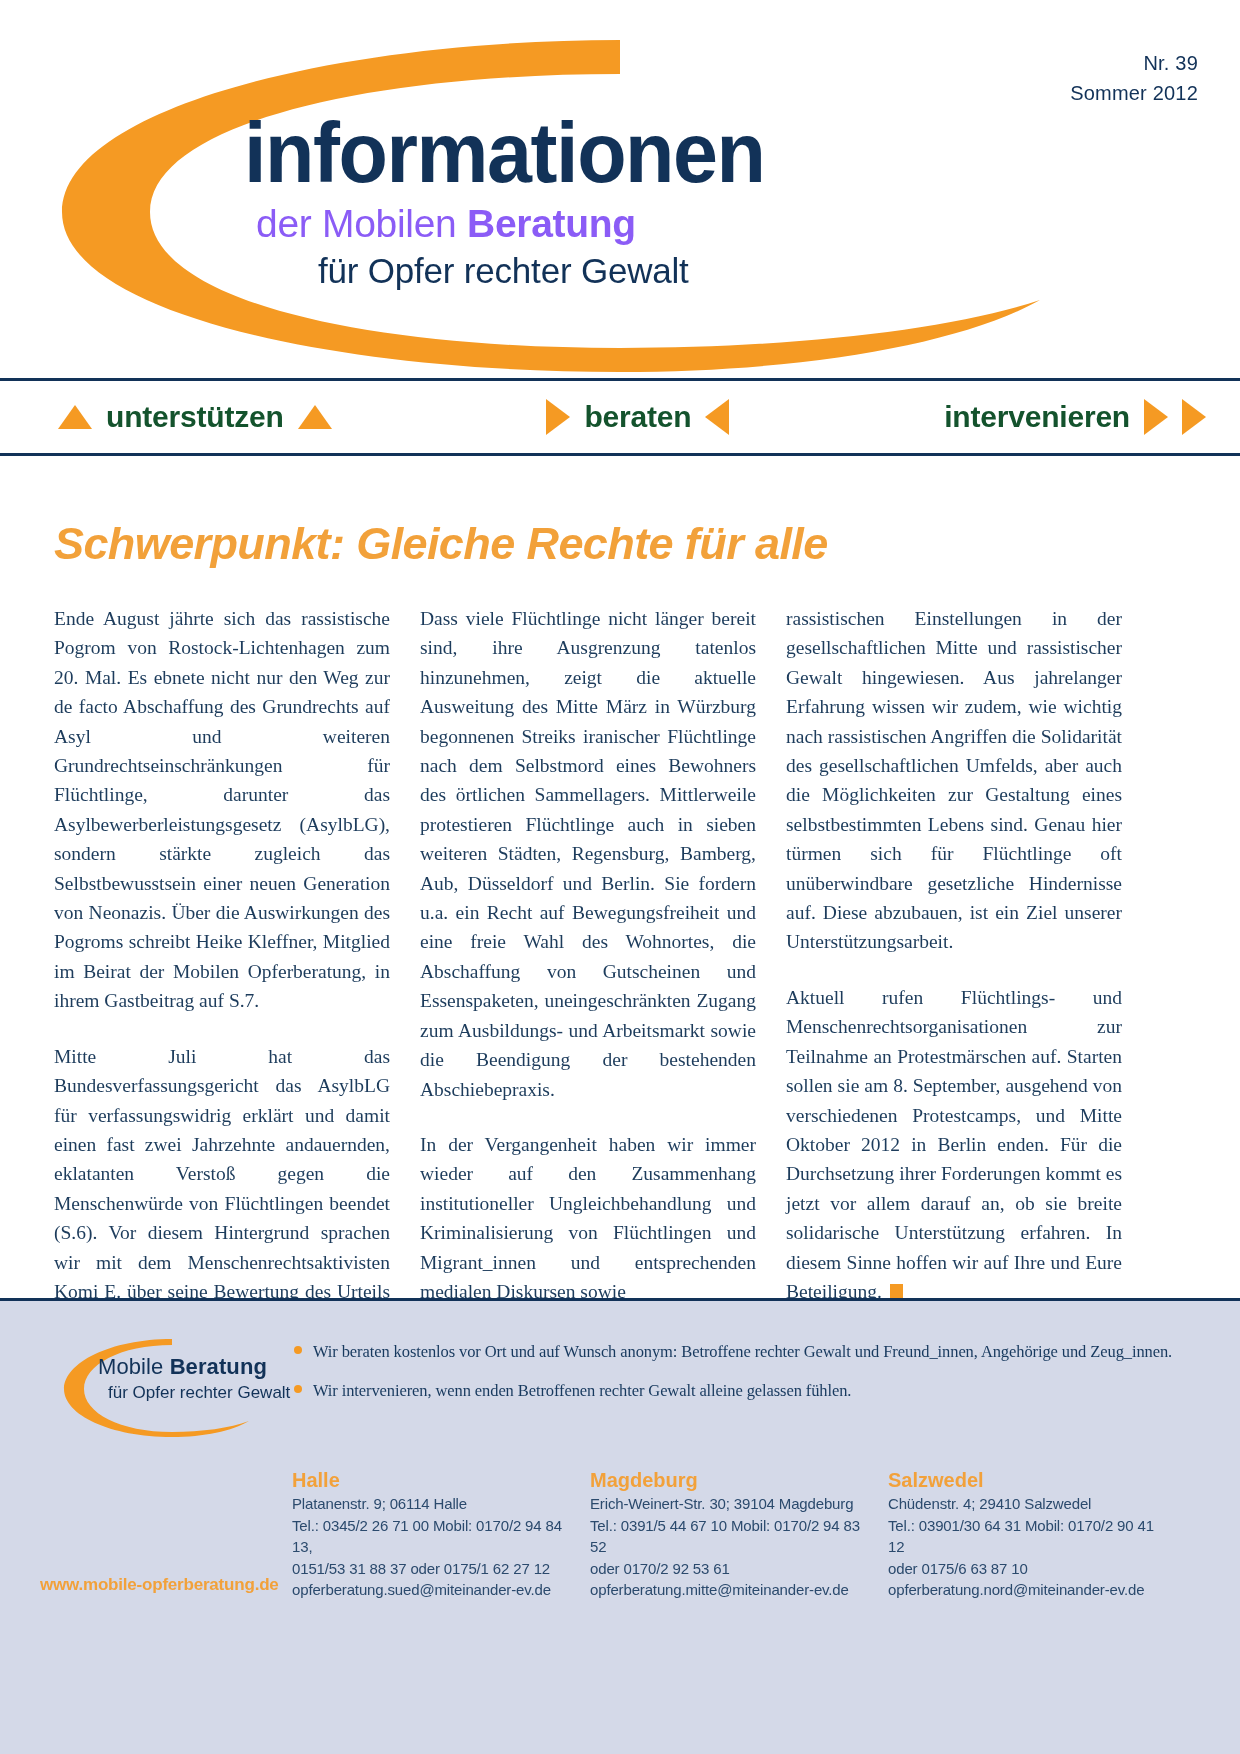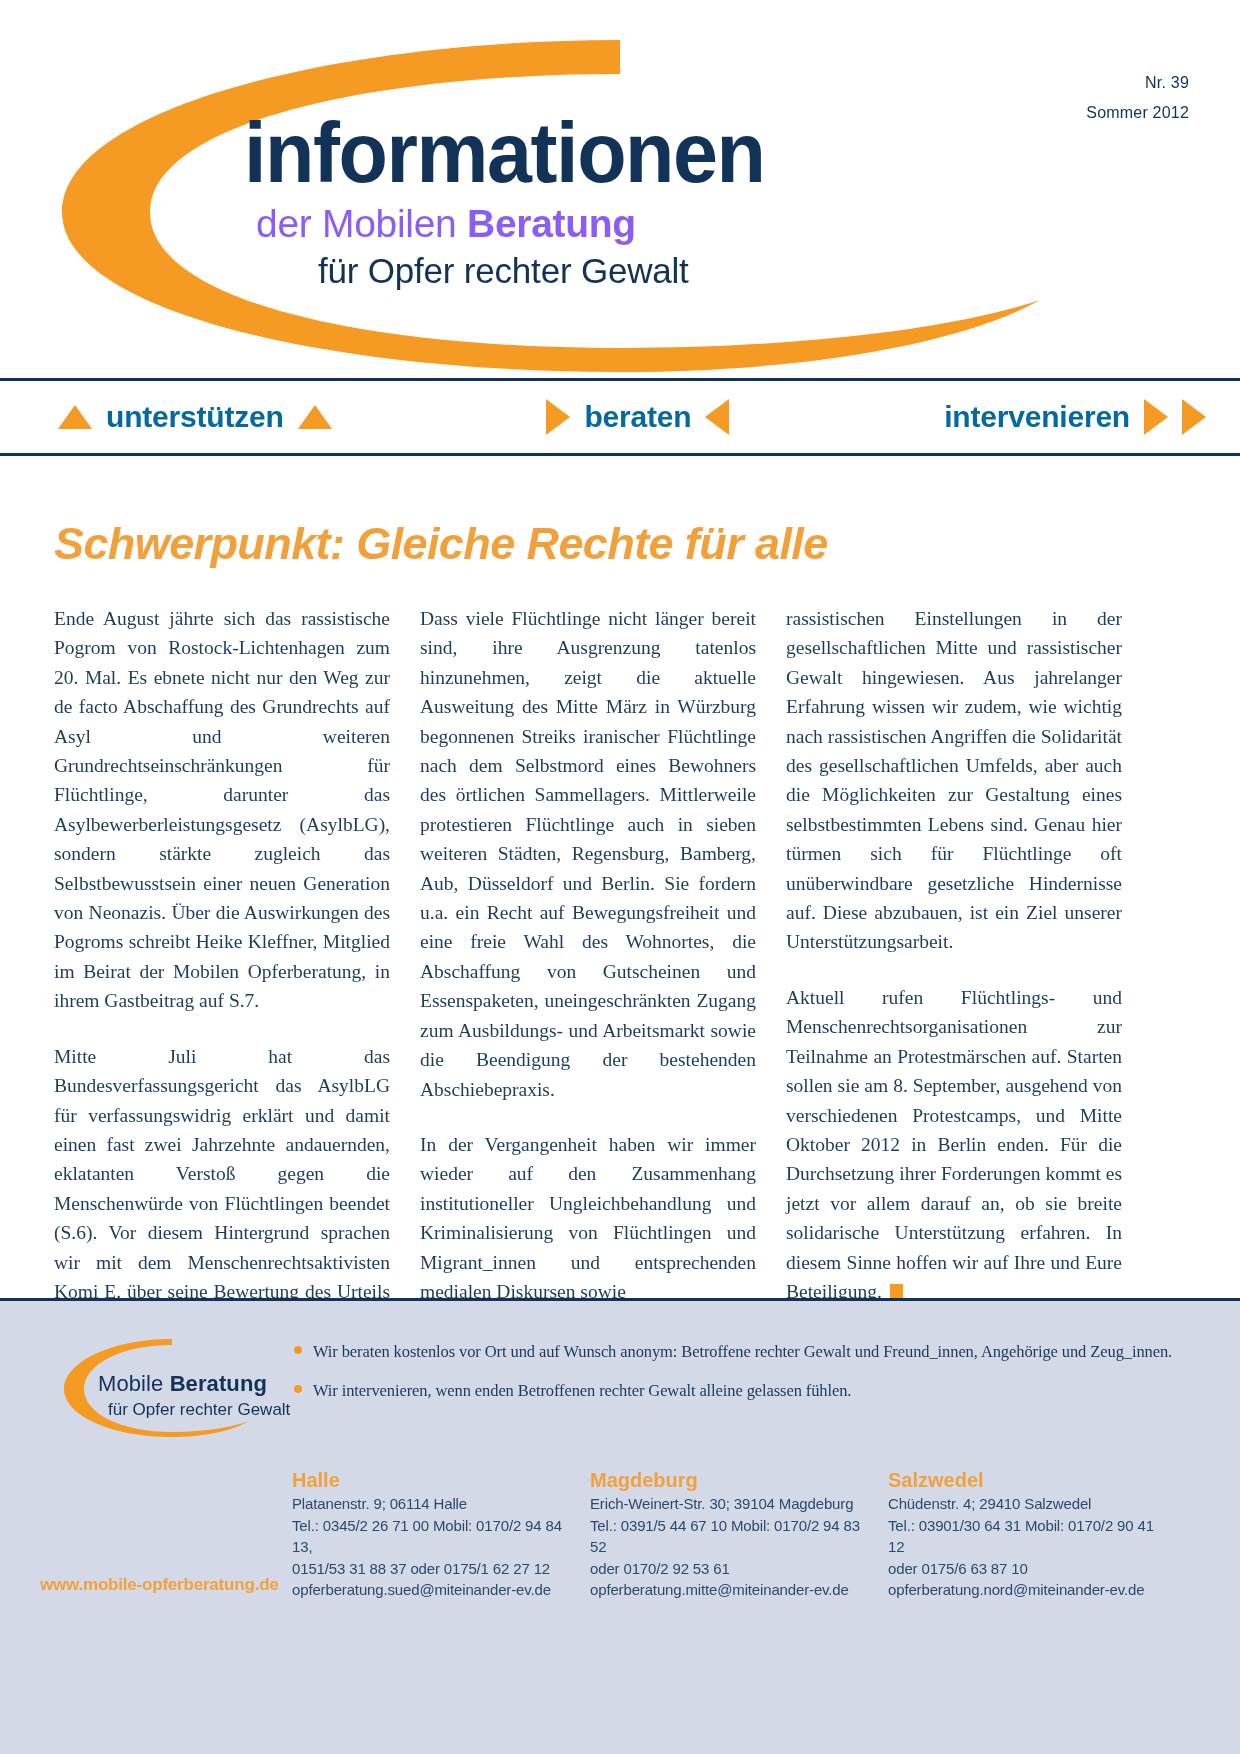--- a/index.html
+++ b/index.html
@@ -18,28 +18,27 @@
 
   
   .masthead {
     position: relative;
     height: 378px;
     overflow: hidden;
   }
   .issue-block {
     position: absolute;
     top: 48px;
-    right: 51px;
+    right: 42px;
     text-align: right;
     color: #123258;
     font-family: "Liberation Sans", sans-serif;
-    font-size: 16px;
+    font-size: 20px;
     line-height: 30px;
     letter-spacing: 0.2px;
-    margin-top: 20px;
   }
   .swoosh-svg {
     position: absolute;
     left: 0;
     top: 0;
   }
   .logo-text {
     position: absolute;
     left: 244px;
     top: 104px;
@@ -88,21 +87,21 @@
     padding: 0 34px 0 58px;
     box-sizing: border-box;
   }
   .navitem {
     display: flex;
     align-items: center;
     gap: 14px;
     font-family: "Liberation Sans", sans-serif;
     font-size: 30px;
     font-weight: bold;
-    color: #0369a1;
+    color: #14532d;
     letter-spacing: -0.2px;
   }
   .tri {
     width: 0; height: 0; display: inline-block;
   }
   .tri-up    { border-left: 17px solid transparent; border-right: 17px solid transparent; border-bottom: 24px solid #f59a23; }
   .tri-right { border-top: 18px solid transparent; border-bottom: 18px solid transparent; border-left: 24px solid #f59a23; }
   .tri-left  { border-top: 18px solid transparent; border-bottom: 18px solid transparent; border-right: 24px solid #f59a23; }
 
   
@@ -172,21 +171,21 @@
   }
   .flogo {
     position: relative;
     width: 250px;
     height: 100px;
     flex: none;
   }
   .flogo-text {
     position: absolute;
     left: 54px;
-    top: 39px;
+    top: 22px;
   }
   .flogo-l1 {
     font-family: "Liberation Sans", sans-serif;
     font-size: 22px;
     color: #123258;
     line-height: 28px;
     letter-spacing: 0.1px;
   }
   .flogo-l1 b { font-weight: bold; }
   .flogo-l2 {

